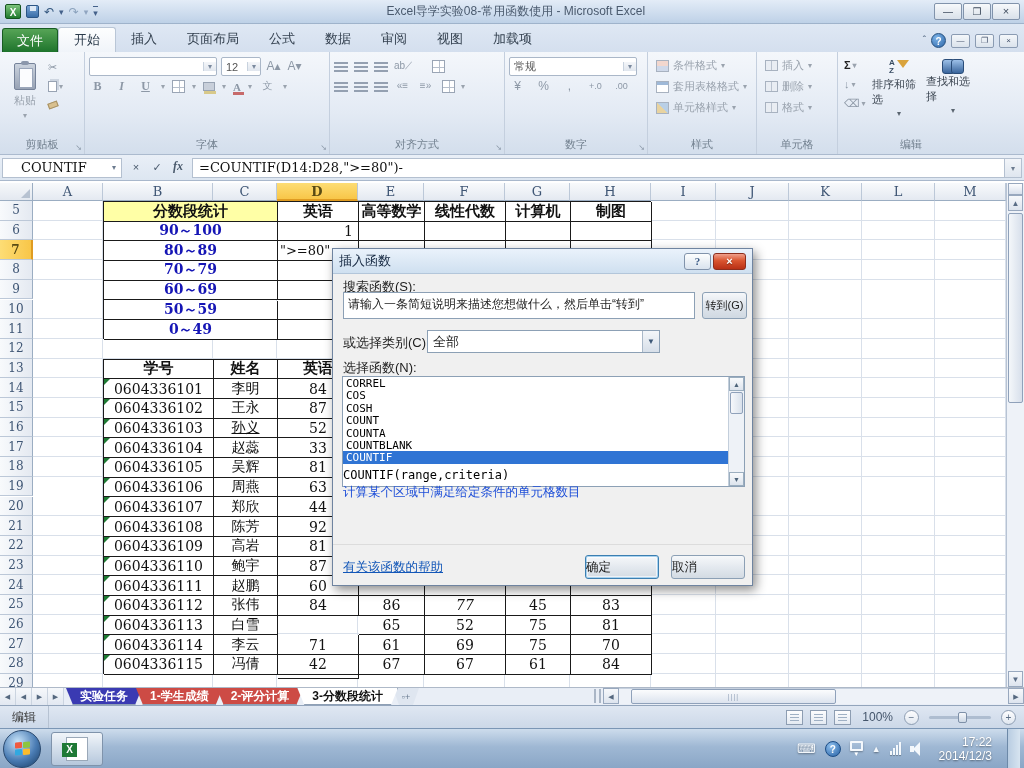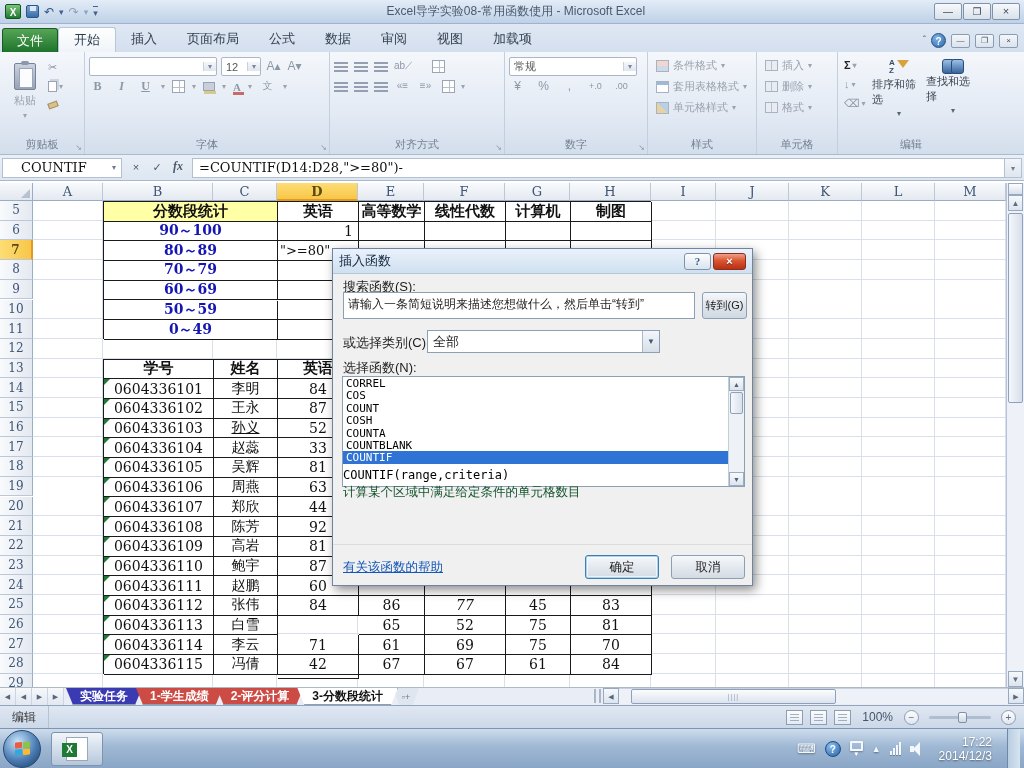--- a/index.html
+++ b/index.html
@@ -159,24 +159,24 @@
 #dlg-cat{position:absolute;left:94px;top:81px;width:233px;height:23px;background:#fff;border:1px solid #8ca0b5;display:flex;align-items:center}
 #dlg-cat .val{flex:1;padding-left:5px;font-size:13px}
 #dlg-cat .drp{width:17px;height:100%;background:linear-gradient(#f3f6f9,#d7dfe9);border-left:1px solid #a9b8c8;font-size:8px;color:#3d5877;text-align:center;line-height:21px}
 #dlg-list{position:absolute;left:9px;top:127px;width:403px;height:111px;background:#fff;border:1px solid #8ca0b5}
 .fitem{height:12.4px;line-height:12.4px;padding-left:3px;font:11px "DejaVu Sans Mono","Liberation Mono",monospace;color:#000;white-space:nowrap}
 .fitem.sel{background:#2f74d4;color:#fff}
 #dlg-list .lsb{position:absolute;right:0;top:0;bottom:0;width:16px;background:#eef2f7;border-left:1px solid #c3cedb}
 .lsbtn{height:14px;background:linear-gradient(#f8fafc,#dde4ed);border:1px solid #9baebf;font-size:7px;color:#4c6379;text-align:center;line-height:13px}
 .lsthumb{height:22px;margin:1px;background:linear-gradient(to right,#f6f8fb,#d9e1eb);border:1px solid #8fa1ba;border-radius:2px}
 #dlg-sig{position:absolute;left:10px;top:219px;font:12px "DejaVu Sans Mono","Liberation Mono",monospace;color:#000}
-#dlg-desc{position:absolute;left:10px;top:235px;font-size:12.5px;color:#14532d}
+#dlg-desc{position:absolute;left:10px;top:235px;font-size:12.5px;color:#1d4ed8}
 #dlg-sep{position:absolute;left:0;top:295px;width:100%;height:1px;background:#dcdcdc}
 #dlg-help-link{position:absolute;left:10px;top:310px;font-size:12.5px;color:#1357b8;text-decoration:underline}
-.dlgbtn{position:absolute;top:306px;width:74px;height:24px;border:1px solid #8ca0b5;border-radius:3px;background:linear-gradient(#f6f8fa,#e4e9ef 50%,#d3dbe3);font-size:12.5px;text-align:center;line-height:22px;color:#1c1c1c}
+.dlgbtn{position:absolute;top:306px;width:74px;height:24px;border:1px solid #8ca0b5;border-radius:3px;background:linear-gradient(#f6f8fa,#e4e9ef 50%,#d3dbe3);font-size:12.5px;line-height:22px;color:#1c1c1c}
 .dlgbtn.focus{border:1px solid #3c7fb1;box-shadow:inset 0 0 0 1px #a8d2ef,inset 0 0 0 2px rgba(255,255,255,.6)}
 </style>
 </head>
 <body>
 
 <div id="titlebar">
   <div id="qat">
     <div class="xlapp">X</div>
     <div class="floppy"></div>
     <span class="qbtn">↶</span>
@@ -720,22 +720,22 @@
   <div class="dlabel" style="left:10px;top:85px">或选择类别(C):</div>
   <div id="dlg-cat">
     <span class="val">全部</span>
     <span class="drp">▼</span>
   </div>
   <div class="dlabel" style="left:10px;top:110px">选择函数(N):</div>
   <div id="dlg-list">
     <div id="flist">
         <div class="fitem">CORREL</div>
         <div class="fitem">COS</div>
+        <div class="fitem">COSH</div>
         <div class="fitem">COUNT</div>
-        <div class="fitem">COSH</div>
         <div class="fitem">COUNTA</div>
         <div class="fitem">COUNTBLANK</div>
         <div class="fitem sel">COUNTIF</div>
       </div>
     <div class="lsb">
       <div class="lsbtn">▲</div>
       <div class="lsthumb"></div>
       <div class="lsbtn" style="position:absolute;bottom:0;left:0;right:0">▼</div>
     </div>
   </div>

